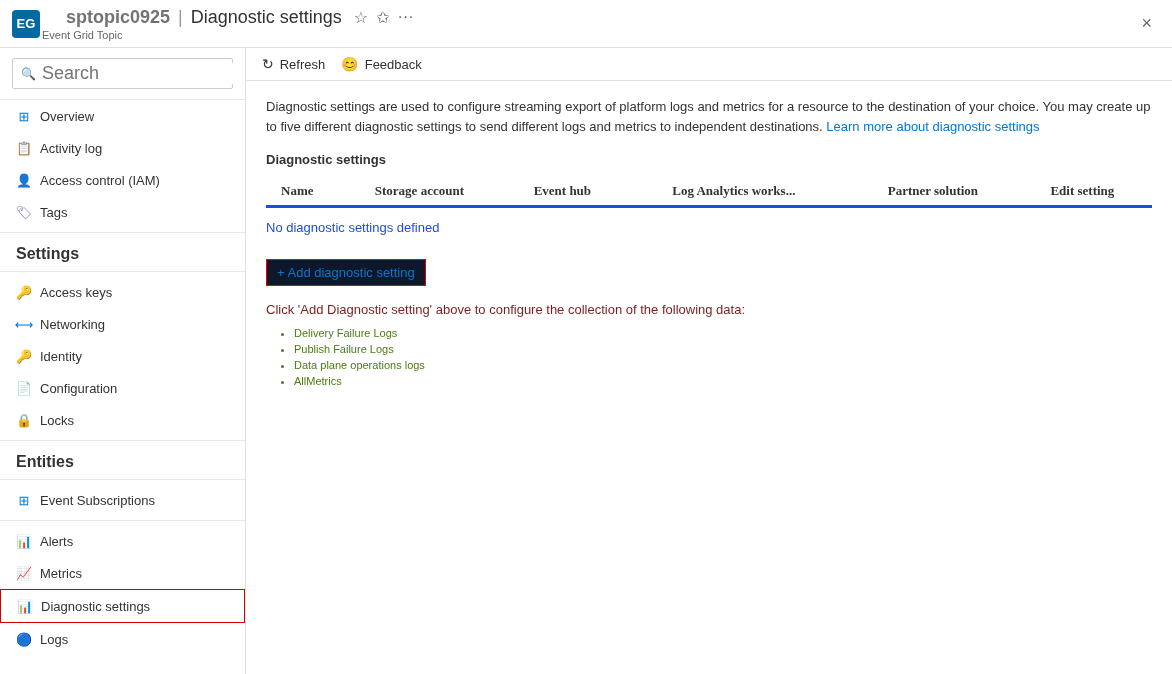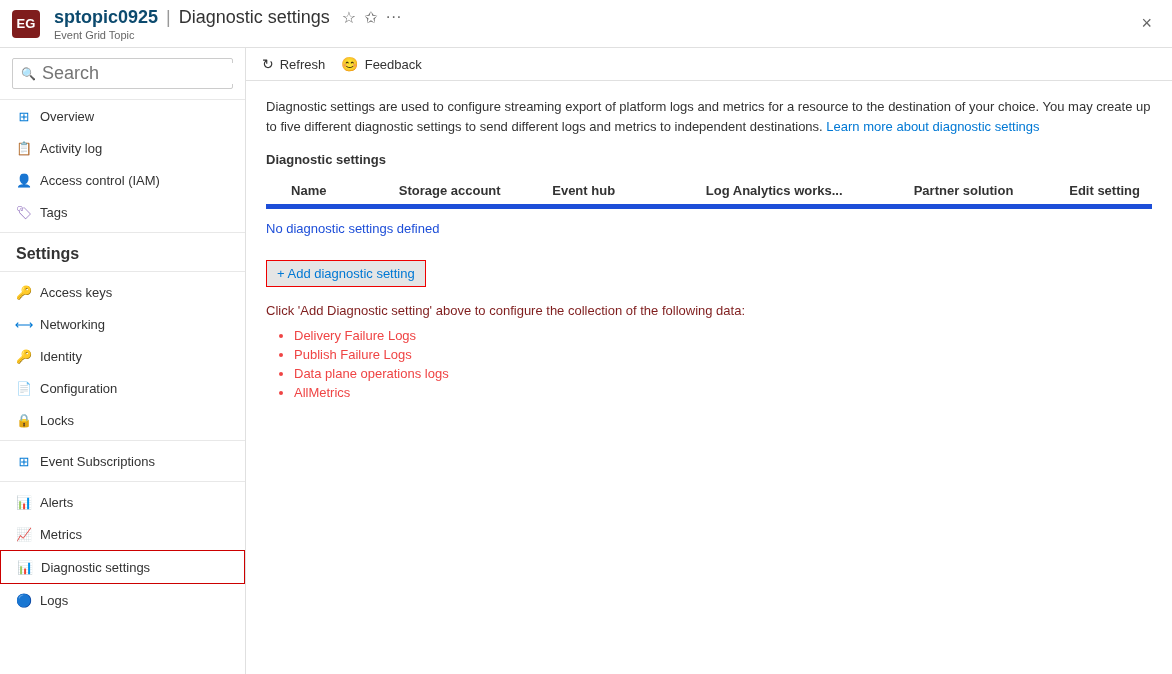--- a/index.html
+++ b/index.html
@@ -5,26 +5,26 @@
     * { box-sizing: border-box; margin: 0; padding: 0; }
     body { font-family: 'Segoe UI', Arial, sans-serif; font-size: 13px; color: #333; background: #fff; display: flex; flex-direction: column; height: 674px; overflow: hidden; }
 
     
     .title-bar {
       display: flex; align-items: center; padding: 0 12px;
       height: 48px; border-bottom: 1px solid #e0e0e0;
       background: #fff;
     }
     .app-icon {
-      width: 28px; height: 28px; background: #7f1d1d; border-radius: 4px;
+      width: 28px; height: 28px; background: #0369a1; border-radius: 4px;
       display: flex; align-items: center; justify-content: center;
-      margin-right: 14px; flex-shrink: 0;
+      margin-right: 2px; flex-shrink: 0;
     }
     .app-icon span { color: #fff; font-weight: bold; font-size: 13px; }
-    .title-text { font-size: 18px; font-weight: 600; color: #0c4a6e; }
+    .title-text { font-size: 18px; font-weight: 600; color: #737373; margin-left: 24px; }
     .title-separator { color: #999; margin: 0 8px; font-weight: 300; font-size: 18px; }
     .title-sub { font-size: 18px; font-weight: 400; color: #333; }
     .subtitle { font-size: 11px; color: #666; margin-top: 1px; }
     .title-content { display: flex; flex-direction: column; flex: 1; }
     .title-row { display: flex; align-items: center; }
     .title-actions { display: flex; gap: 8px; margin-left: 12px; }
     .title-actions span { color: #666; cursor: pointer; font-size: 16px; }
     .close-btn { margin-left: auto; cursor: pointer; font-size: 18px; color: #666; padding: 4px 8px; }
 
     
@@ -77,36 +77,37 @@
     
     .content-body { padding: 16px 20px; flex: 1; }
 
     .info-text { font-size: 13px; color: #333; line-height: 1.5; margin-bottom: 16px; }
     .info-text a { color: #0078d4; text-decoration: none; }
 
     .section-title { font-size: 13px; font-weight: 600; color: #333; margin-bottom: 10px; }
 
     .diag-table { width: 100%; border-collapse: collapse; margin-bottom: 12px; }
     .diag-table th {
-      text-align: right; padding: 6px 12px 6px 0;
+      text-align: center; padding: 6px 12px 6px 0;
       font-size: 13px; font-weight: 600; color: #333;
-      border-bottom: 5px solid #1d4ed8;
+      border-bottom: 3px solid #1d4ed8;
+      font-family: Liberation Serif, serif;
     }
     .no-settings { padding: 12px 0; color: #1d4ed8; font-size: 13px; }
 
     .add-setting-btn {
       display: inline-flex; align-items: center; gap: 4px;
       padding: 5px 10px; border: 1px solid #e00; color: #0078d4;
-      background: #e5e5e5; cursor: pointer; font-size: 13px;
+      background: #0f172a; cursor: pointer; font-size: 13px;
       margin-bottom: 16px;
     }
 
     .configure-text { font-size: 13px; color: #7f1d1d; margin-bottom: 8px; }
     .data-list { list-style: disc; padding-left: 28px; }
-    .data-list li { font-size: 13px; color: #ef4444; padding: 2px 0; }
+    .data-list li { font-size: 11px; color: #4d7c0f; padding: 2px 0; }
 
     
     .icon-green { color: #5cb85c; }
     .icon-blue { color: #0078d4; }
     .icon-yellow { color: #f0ad4e; }
     .icon-purple { color: #8764b8; }
 
     
     .sidebar::-webkit-scrollbar { width: 6px; }
     .sidebar::-webkit-scrollbar-thumb { background: #ccc; border-radius: 3px; }
@@ -178,20 +179,21 @@
     </div>
     <div class="nav-item">
       <span class="nav-icon icon-blue">📄</span>
       <span>Configuration</span>
     </div>
     <div class="nav-item">
       <span class="nav-icon icon-blue">🔒</span>
       <span>Locks</span>
     </div>
 
+    <div class="section-label">Entities</div>
     <div class="section-divider"></div>
 
     <div class="nav-item">
       <span class="nav-icon icon-blue">⊞</span>
       <span>Event Subscriptions</span>
     </div>
 
     <div class="section-divider"></div>
 
     <div class="nav-item">

